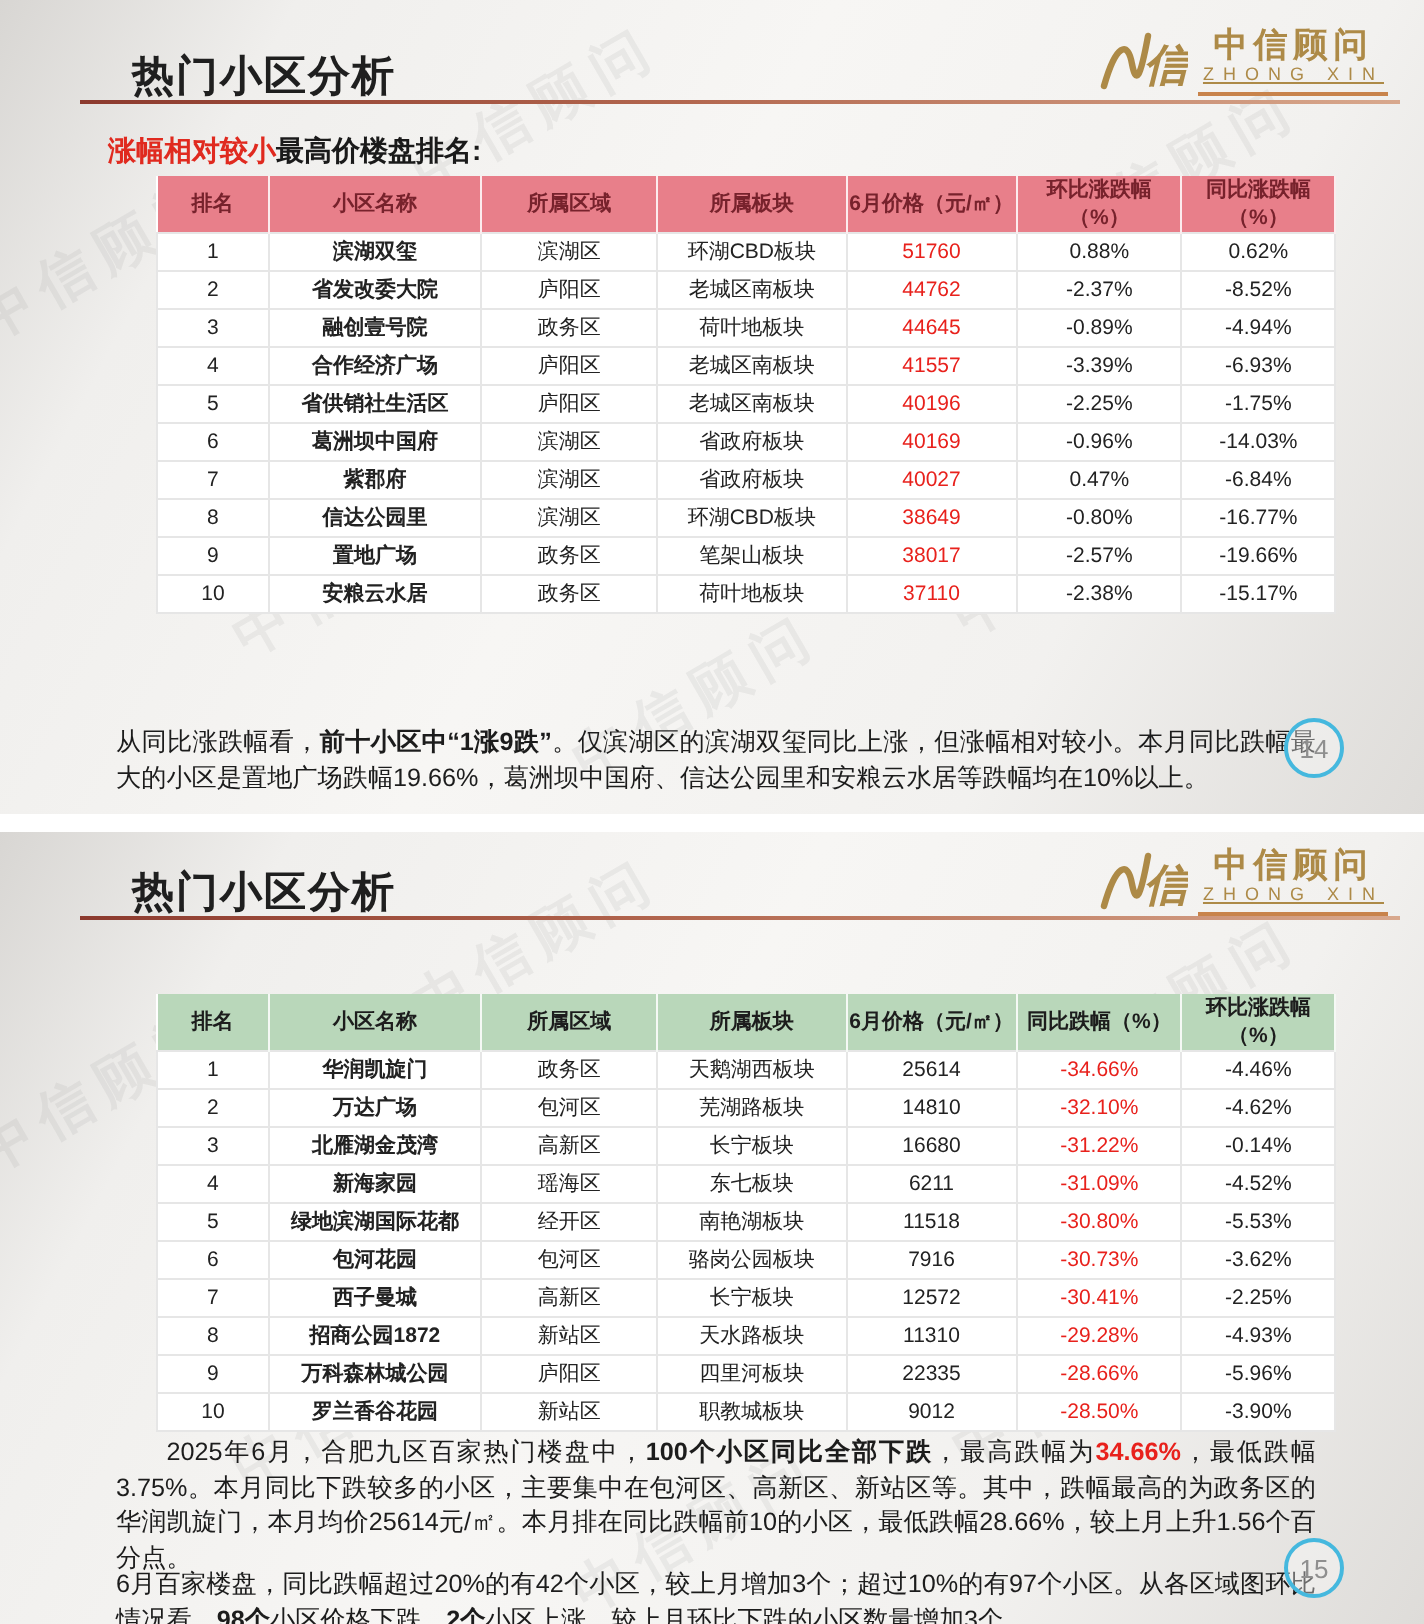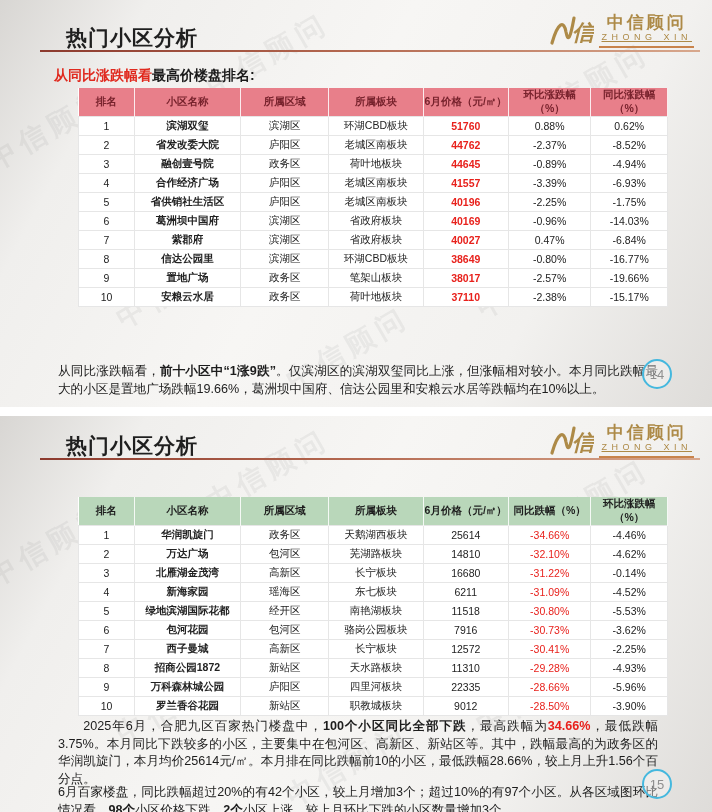--- a/index.html
+++ b/index.html
@@ -37,21 +37,21 @@
                 border-bottom:1px solid #9a9a9a; }
   #slide2 .rank-table { top:81px; }
   .rank-table col.c1{width:9.5%} .rank-table col.c2{width:18%} .rank-table col.c3{width:15%}
   .rank-table col.c4{width:16%} .rank-table col.c5{width:14.5%} .rank-table col.c6{width:14%}
   .rank-table col.c7{width:13%}
   .rank-table th { height:26px; font-size:10.5px; font-weight:bold; text-align:center;
                    border-right:1px solid rgba(255,255,255,0.85); }
   .rank-table td { height:19px; text-align:center; border:1px solid #e6e6e6; background:#ffffff; }
   .rank-table td:nth-child(2) { font-weight:bold; }
   .tbl-red th { background:#e87f8a; color:#77222c; }
-  .tbl-red td:nth-child(5) { color:#e8211c; font-weight:bold; }
+  .tbl-red td:nth-child(5) { color:#e8211c; font-weight:normal; }
   .tbl-green th { background:#b9d7ba; color:#1d1d1d; }
   .tbl-green td:nth-child(6) { color:#e8211c; font-weight:normal; }
 
   .para { position:absolute; left:58px; width:600px; font-size:12.6px; line-height:17.5px;
           color:#1c1c1c; text-align:justify; }
   .para.indent { text-indent:2em; }
   #slide1 .para1 { top:310px; } #slide1 .para2 { top:363px; }
   #slide2 .para1 { top:302px; } #slide2 .para2 { top:356px;margin-top:12px; }
   .s-n { font-weight:normal; } .s-b { font-weight:bold; } .s-r { font-weight:bold; color:#e8211c; }
 
@@ -82,21 +82,21 @@
     </svg>
     <div class="logo-text">
       <div class="logo-cn">中信顾问</div>
       <div class="logo-en">ZHONG XIN</div>
     </div>
   </div>
 
   <div class="divider"></div>
 
   <div class="subtitle">
-    <span class="red-part">从同比涨跌幅看</span><span>最高价楼盘排名:</span>
+    <span class="red-part">涨幅相对较小</span><span>最高价楼盘排名:</span>
   </div>
 
   <table class="rank-table tbl-red">
     <colgroup>
         <col class="c1">
         <col class="c2">
         <col class="c3">
         <col class="c4">
         <col class="c5">
         <col class="c6">

